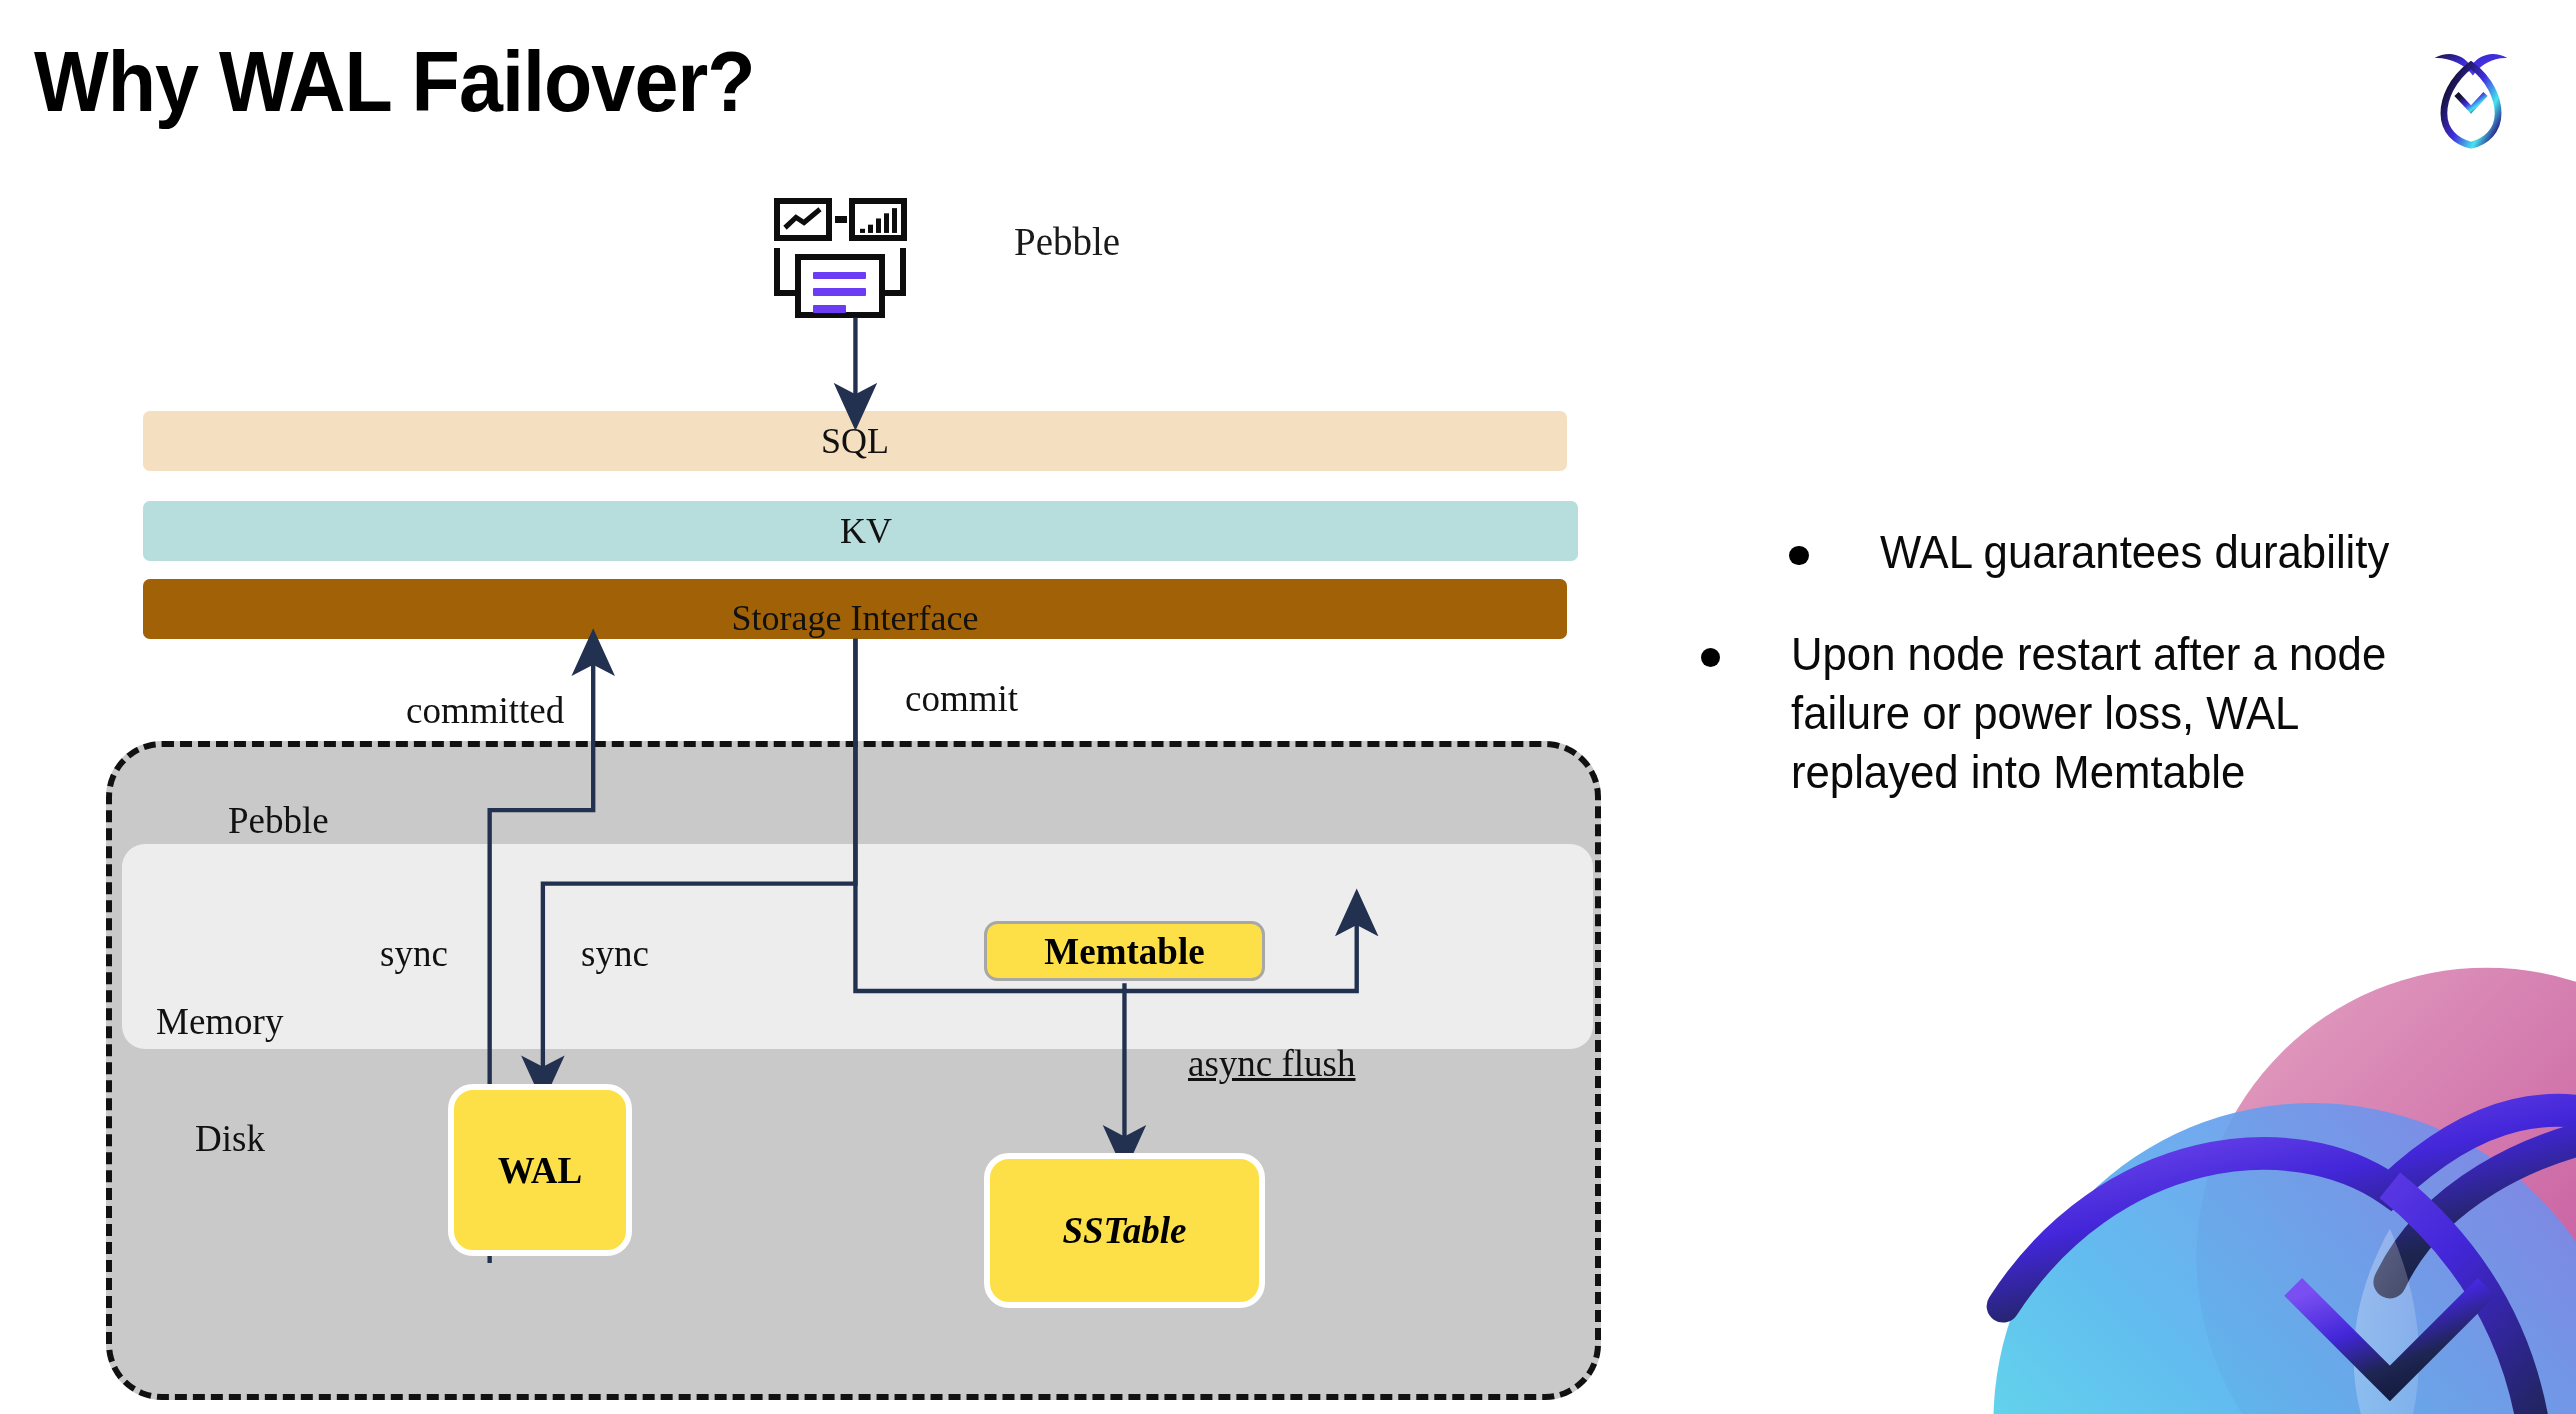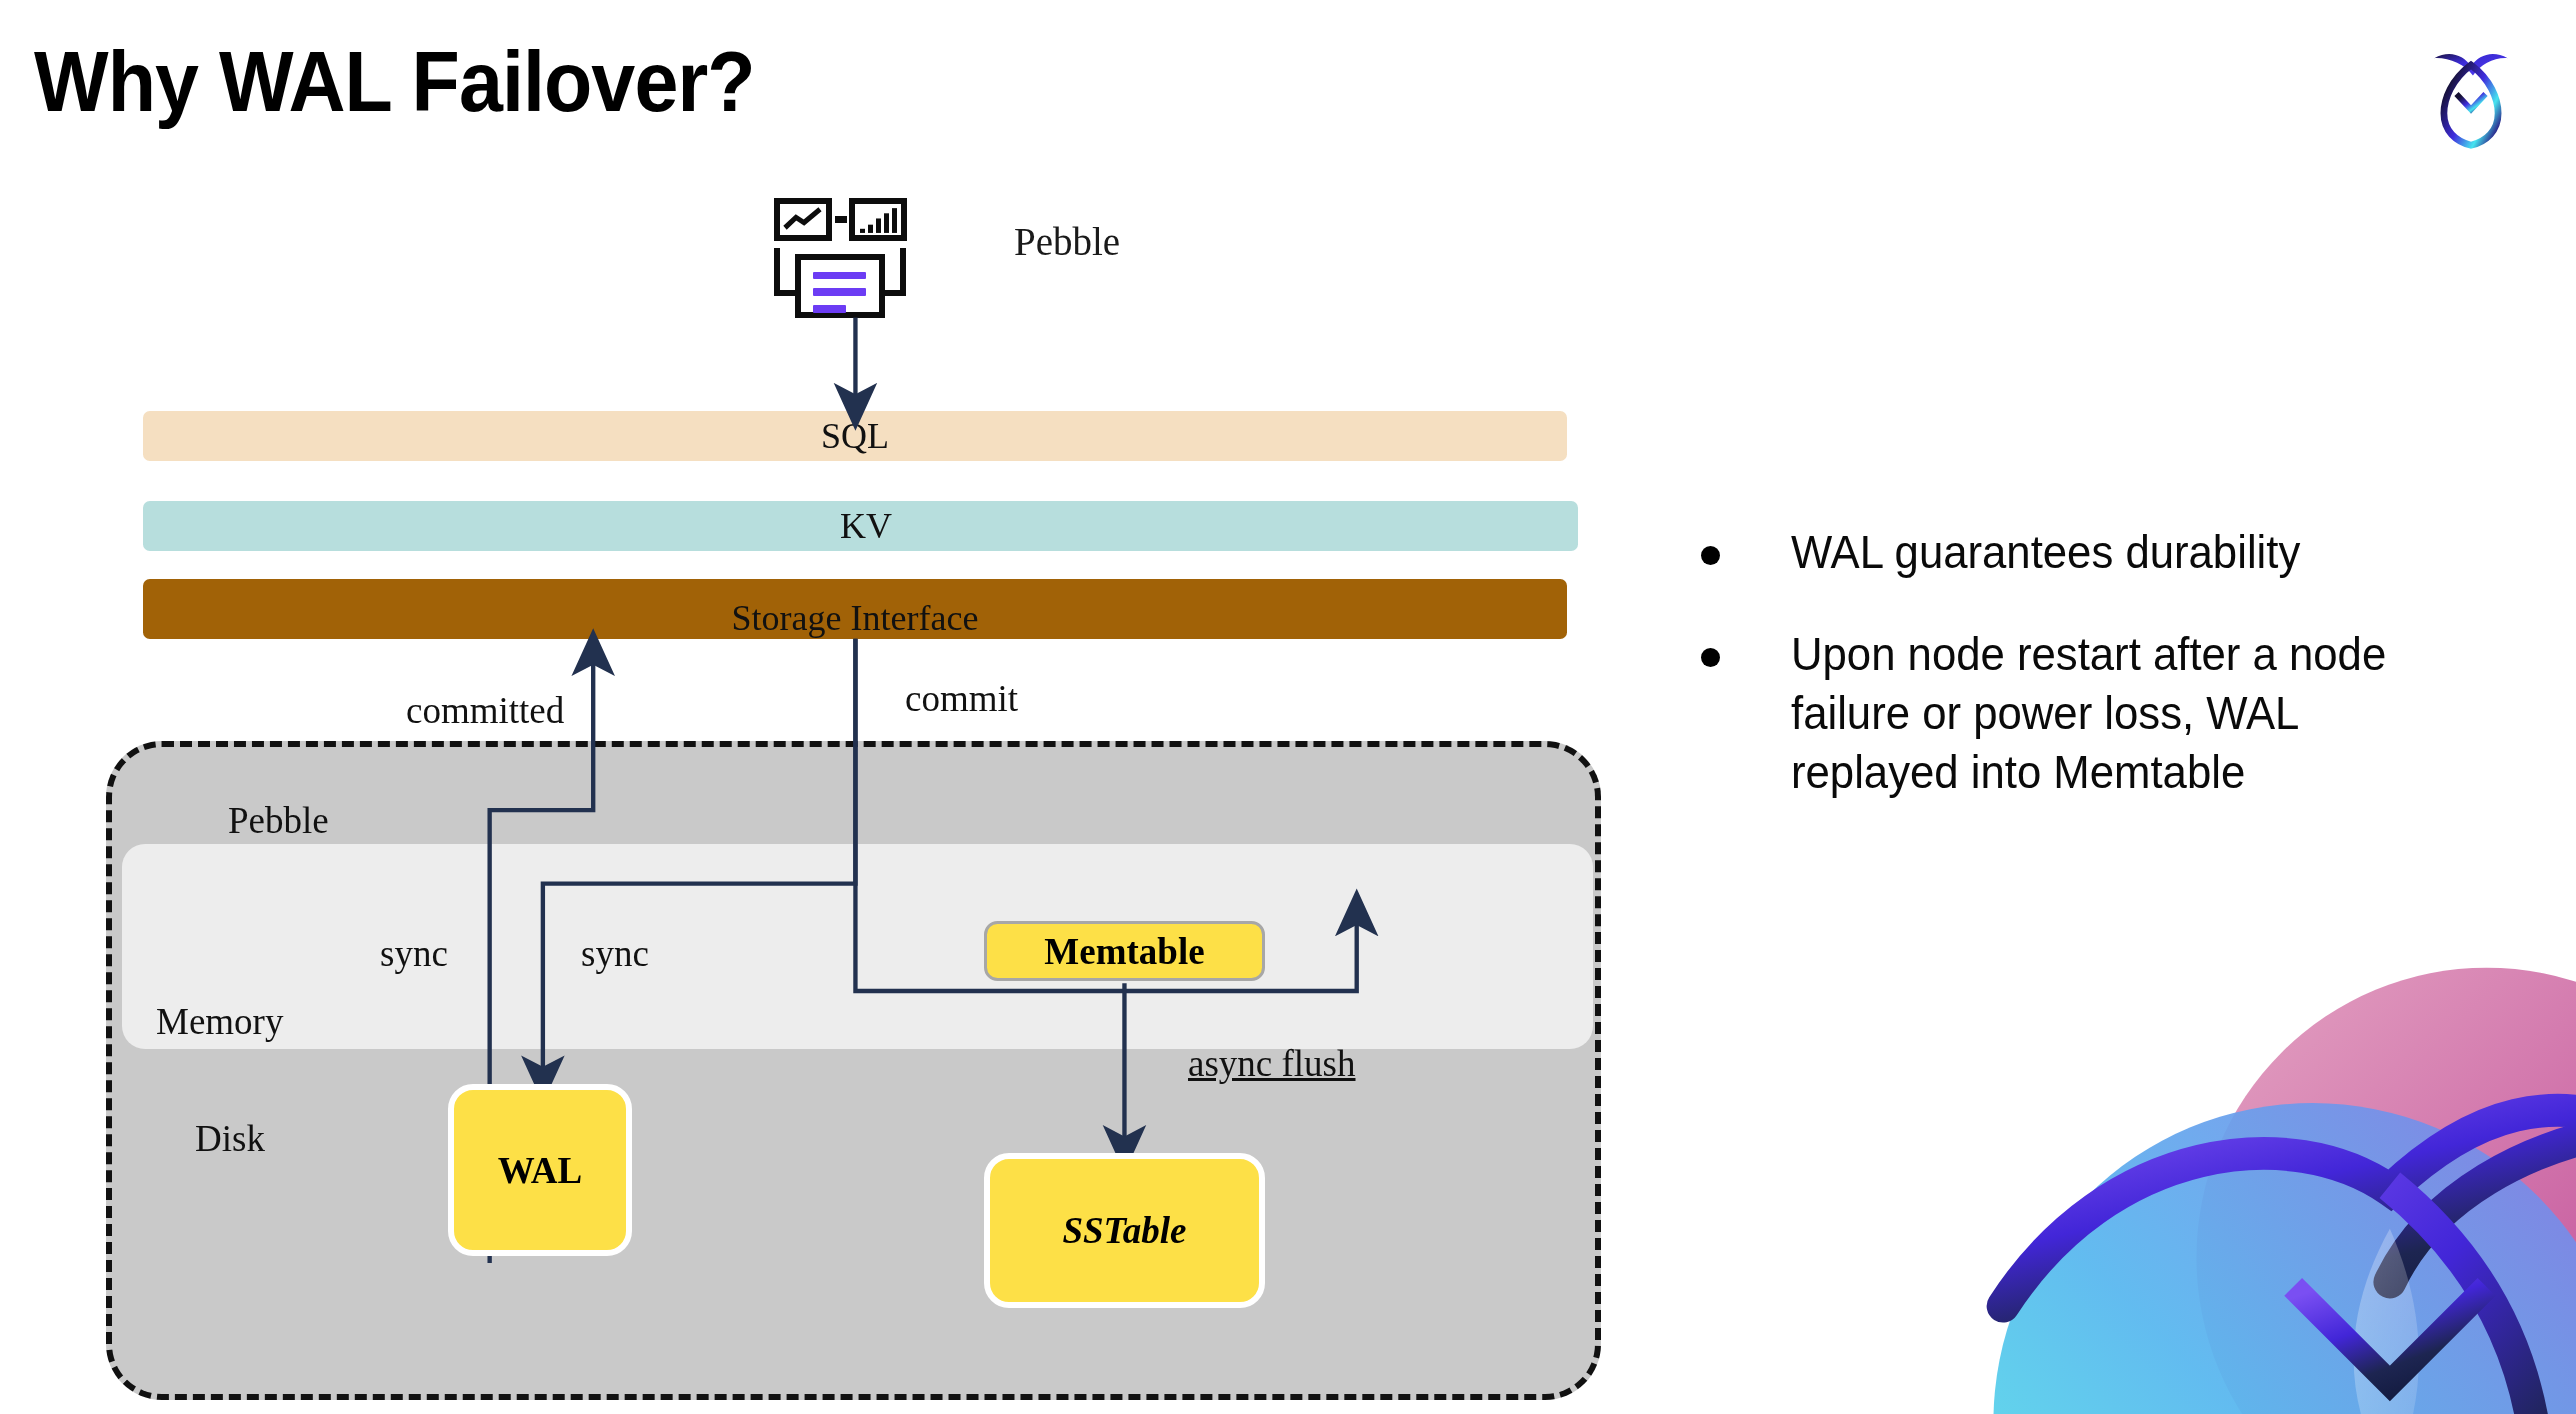--- a/index.html
+++ b/index.html
@@ -46,21 +46,21 @@
 
   #client-label{
     position:absolute;left:1014px;top:219px;
     font-size:39px;color:#1a1a1a;
     font-family:"Liberation Serif", serif;
     white-space:nowrap;
   }
 
   
   .layer-bar{
-    position:absolute;left:143px;width:1424px;height:50px;
+    position:absolute;left:143px;width:1424px;height:60px;
     border-radius:6.8px;
     display:flex;align-items:center;justify-content:center;
     font-family:"Liberation Serif", serif;
     font-size:36px;color:#111111;
   }
   #layer-sql{top:411px;background:#f5dfc1;}
   #layer-kv{top:501px;background:#b7dedd;padding-left:11px;}
   #layer-storage{top:579px;height:60px;background:#a16207;align-items:flex-end;}
 
   
@@ -123,21 +123,21 @@
   #label-commit{left:905px;top:677px;}
   #label-sync-1{left:380px;top:932px;}
   #label-sync-2{left:581px;top:932px;}
   #label-async-flush{left:1188px;top:1042px;text-decoration:underline;}
 
   
   #connectors{position:absolute;left:0;top:0;width:2576px;height:1415px;pointer-events:none;}
 
   
   #bullet-list{position:absolute;left:1701px;top:523px;width:803px;}
-  .bullet-row{display:flex;align-items:flex-start;margin-bottom:43px;}
+  .bullet-row{display:flex;align-items:flex-start;margin-bottom:43px;justify-content:center;}
   .bullet-dot{
     width:19.4px;height:19.4px;border-radius:50%;background:#000000;
     flex:0 0 19.4px;margin-top:23px;margin-right:71px;
   }
   .bullet-text{
     font-family:"Liberation Sans", sans-serif;
     font-size:46px;line-height:1.28;color:#0a0a0a;
     transform:scaleX(0.95);transform-origin:left top;
   }
 </style>

